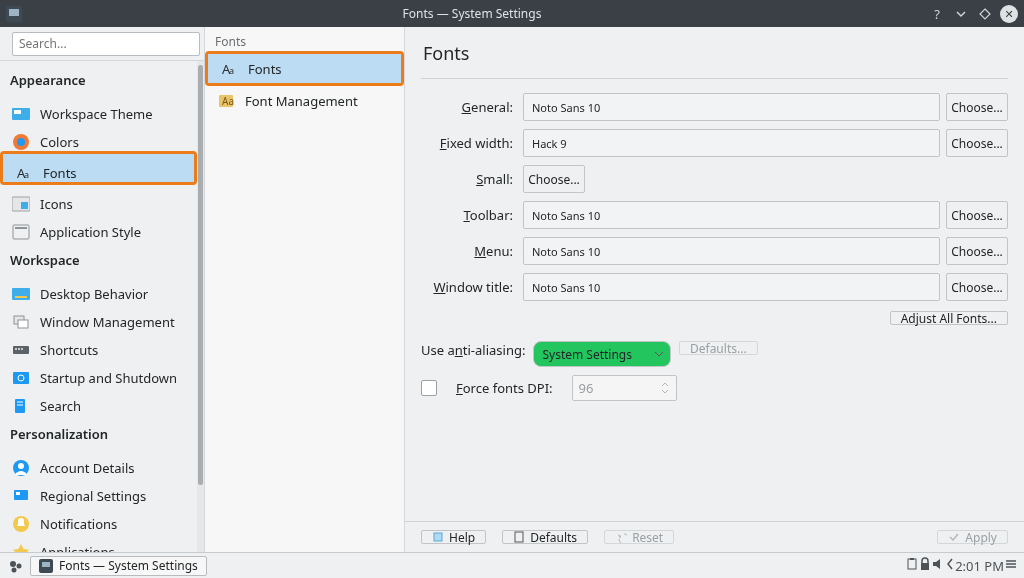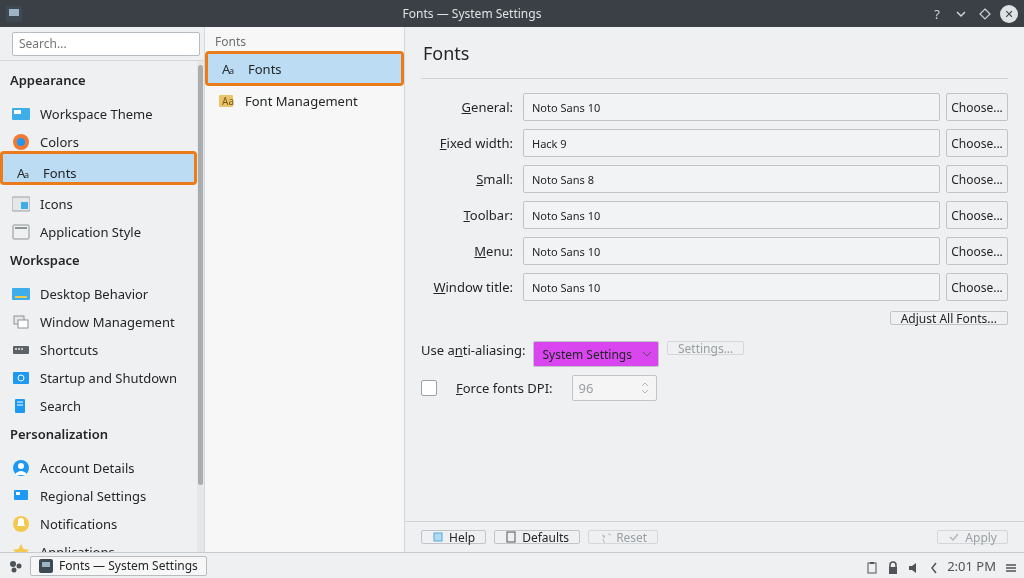--- a/index.html
+++ b/index.html
@@ -37,29 +37,29 @@
   .underline { height: 8px; border-bottom: 1px solid #d0d3d5; margin: 0 16px 10px 16px; }
   .form { padding: 4px 16px; display: flex; flex-direction: column; gap: 8px; }
   .row { display: flex; align-items: center; gap: 6px; }
   .lbl { width: 96px; text-align: right; padding-right: 4px; font-size: 13px; }
   .val { flex: 1; height: 28px; border: 1px solid #c1c5c8; border-radius: 2px; background: #f2f3f4; padding: 0 8px; display: flex; align-items: center; font-size: 11px; }
   .choose { width: 62px; height: 28px; border: 1px solid #c1c5c8; border-radius: 2px; background: #eff0f1; font-size: 12px; display:flex; align-items:center; justify-content:center; cursor:pointer; }
   .adjust-row { display:flex; justify-content:flex-end; padding: 6px 16px 2px 16px; }
   .btn { height: 14px; border: 1px solid #c1c5c8; border-radius: 2px; background: #eff0f1; padding: 0 10px; display:flex; align-items:center; gap:5px; font-size:12px; cursor:pointer; }
   .btn.disabled { color:#9aa0a3; border-color:#d4d7d9; cursor:default; }
   .aa-row { display:flex; align-items:flex-start; gap:8px; padding: 14px 16px 4px 16px; }
-  .select { height:26px; border:1px solid #c1c5c8; border-radius:2px; background:#d946ef; padding:0 6px 0 8px; display:flex; align-items:center; gap:10px; font-size:12px; }
+  .select { height:26px; border:1px solid #c1c5c8; border-radius:8px; background:#22c55e; padding:0 6px 0 8px; display:flex; align-items:center; gap:22px; font-size:12px; }
   .dpi-row { display:flex; align-items:center; gap:19px; padding: 4px 16px; }
   .chk { width:16px; height:16px; border:1px solid #9aa0a3; border-radius:2px; background:#fff; }
-  .spin { width:85px; height:26px; border:1px solid #c1c5c8; border-radius:2px; background:#f5f5f6; color:#9aa0a3; display:flex; align-items:center; padding:0 6px; justify-content:space-between; }
-  .footer { margin-top:auto; border-top:1px solid #d0d3d5; padding:8px 16px; display:flex; gap:8px; }
+  .spin { width:105px; height:26px; border:1px solid #c1c5c8; border-radius:2px; background:#f5f5f6; color:#9aa0a3; display:flex; align-items:center; padding:0 6px; justify-content:space-between; }
+  .footer { margin-top:auto; border-top:1px solid #d0d3d5; padding:8px 16px; display:flex; gap:16px; }
   .footer .spacer { flex:1; }
   
   .taskbar { height: 26px; background: #eff0f1; border-top: 1px solid #c8cbce; display:flex; align-items:center; padding:0 6px; gap:6px; font-size:12px; }
-  .taskbar .tray { margin-left:auto; display:flex; align-items:flex-end; gap:8px; color:#4f5357; }
+  .taskbar .tray { margin-left:auto; display:flex; align-items:flex-start; color:#4f5357; }
   .task-btn { border:1px solid #b7bcc0; border-radius:2px; height:20px; padding:0 8px; display:flex; align-items:center; gap:6px; background:#f7f7f7; }
   .clock { font-size:13px; }
   svg { display:block; }
   .u { text-decoration: underline; }
 </style>
 </head>
 <body>
 
 <div class="titlebar">
   <span class="app-icon">
@@ -274,21 +274,20 @@
           <div class="val">Noto Sans 10</div>
           <div class="choose">Choose...</div>
         </div>
         <div class="row">
           <div class="lbl"><span class="u">F</span>ixed width:</div>
           <div class="val">Hack  9</div>
           <div class="choose">Choose...</div>
         </div>
         <div class="row">
           <div class="lbl"><span class="u">S</span>mall:</div>
-          <div class="val">Noto Sans 8</div>
           <div class="choose">Choose...</div>
         </div>
         <div class="row">
           <div class="lbl"><span class="u">T</span>oolbar:</div>
           <div class="val">Noto Sans 10</div>
           <div class="choose">Choose...</div>
         </div>
         <div class="row">
           <div class="lbl"><span class="u">M</span>enu:</div>
           <div class="val">Noto Sans 10</div>
@@ -309,21 +308,21 @@
         <span>Use a</span><span class="u">n</span><span>ti-aliasing:</span>
       </span>
       <div class="select">
         <span>System Settings</span>
         <span>
             <svg width="10" height="10">
               <path d="M1 3l4 4 4-4" stroke="#555" fill="none"></path>
             </svg>
           </span>
       </div>
-      <div class="btn disabled">Settings...</div>
+      <div class="btn disabled">Defaults...</div>
     </div>
 
     <div class="dpi-row">
       <span class="chk"></span>
       <span>
         <span></span><span class="u">F</span><span>orce fonts DPI:</span>
       </span>
       <div class="spin">
         <span>96</span>
         <span>

